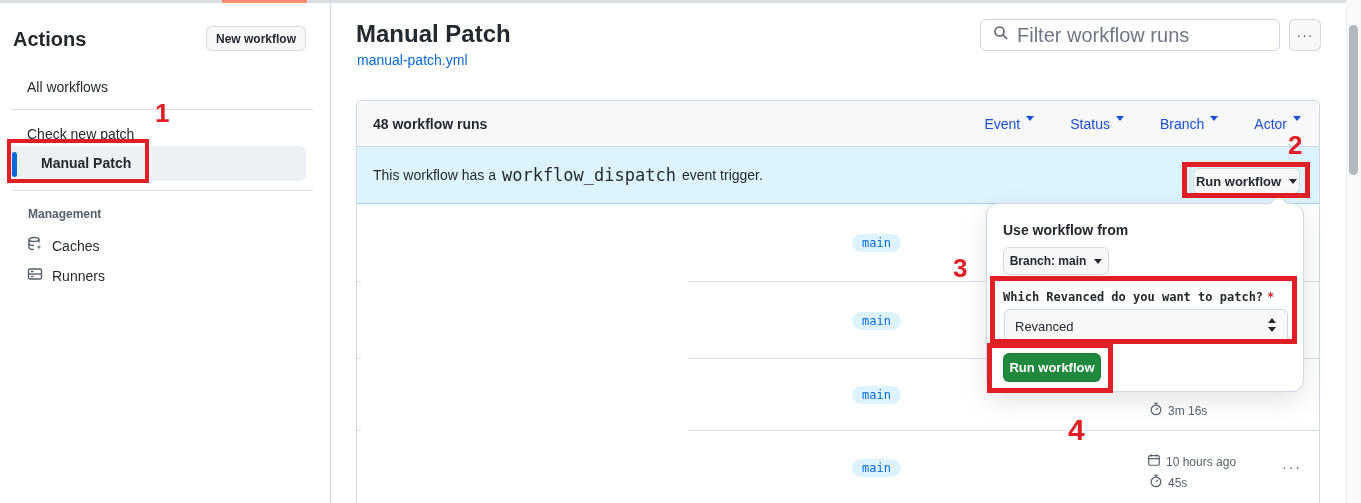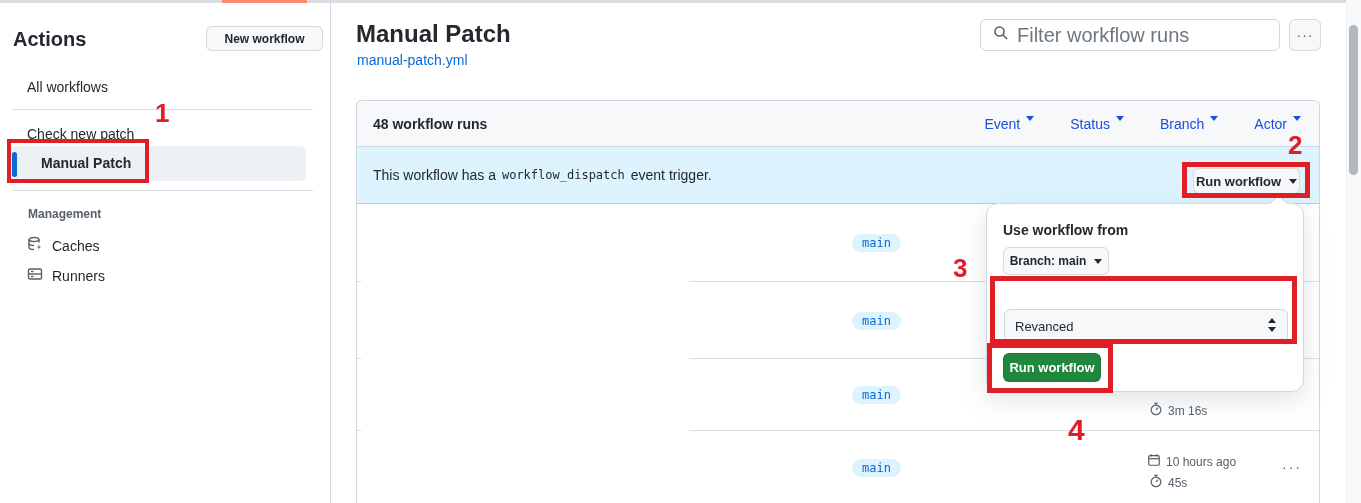--- a/index.html
+++ b/index.html
@@ -19,21 +19,21 @@
 
   
   .sidebar { left:0; top:3px; width:330px; height:500px; background:#fff; }
   .sidebar-title { left:13px; top:25px; font-size:20px; font-weight:700; }
   .btn {
     display:flex; align-items:center; justify-content:center;
     background:#f6f8fa; border:1px solid rgba(31,35,40,0.15);
     border-radius:6px; color:#24292f; cursor:pointer;
     font-family:"Liberation Sans",sans-serif;
   }
-  .new-workflow-btn { left:206px; top:23px; width:117px; height:25px; font-size:12px; font-weight:600; }
+  .new-workflow-btn { left:206px; top:23px; width:100px; height:25px; font-size:12px; font-weight:600; }
   .side-item { font-size:14px; color:#24292f; cursor:pointer; }
   .all-workflows { left:27px; top:76px; }
   .divider { height:1px; background:#d8dee4; }
   .div1 { left:12px; top:106px; width:301px; }
   .check-new-patch { left:27px; top:123px; }
   .selected-row { left:10px; top:143px; width:296px; height:35px; background:#eef1f4; border-radius:6px; cursor:pointer; }
   .selected-accent { left:12px; top:149px; width:5px; height:25px; background:#0969da; border-radius:3px; }
   .manual-patch-label { left:41px; top:152px; font-size:14px; font-weight:700; }
   .div2 { left:12px; top:187px; width:301px; }
   .mgmt-label { left:28px; top:204px; font-size:12px; font-weight:600; color:#57606a; }
@@ -72,21 +72,21 @@
   .tri-down {
     display:inline-block; width:0; height:0;
     border-left:4px solid transparent; border-right:4px solid transparent;
     border-top:5px solid currentColor; margin-left:6px;
   }
   .dispatch-banner {
     position:absolute; left:0; top:46px; width:100%; height:57px;
     background:#ddf4ff; border-bottom:1px solid #a3d3f5;
     display:flex; align-items:center; padding:0 16px; font-size:14px;
   }
-  .code-snippet { font-family:"DejaVu Sans Mono", monospace; font-size:12px; margin:0 6px; }
+  .code-snippet { font-family:"DejaVu Sans Mono", monospace; font-size:17px; margin:0 6px; }
   .run-workflow-dd {
     position:absolute; left:836px; top:67px; width:107px; height:26px;
     font-size:13px; font-weight:600; gap:2px;
   }
 
   
   .run-row { position:absolute; left:0; width:100%; cursor:pointer; }
   .row-1 { top:103px; height:78px; }
   .row-2 { top:181px; height:77px; }
   .row-3 { top:258px; height:72px; }
@@ -305,20 +305,23 @@
   </div>
 </div>
 
 <div class="abs run-popup">
   <div class="popup-caret"></div>
   <div class="use-workflow-label">Use workflow from</div>
   <button class="btn branch-select-btn">
     <span>Branch: main</span>
       <span class="tri-down"></span>
   </button>
+  <div class="input-label">
+    <span>Which Revanced do you want to patch?</span><span class="required-star">*</span>
+  </div>
   <div class="patch-select">
     <span>Revanced</span>
     <span class="select-arrows">
       <svg width="10" height="14" viewBox="0 0 10 14" fill="currentColor">
         <path d="M5 0 L9 5 H1 Z"></path>
           <path d="M5 14 L1 9 H9 Z"></path>
       </svg>
     </span>
   </div>
   <button class="run-green-btn">Run workflow</button>

